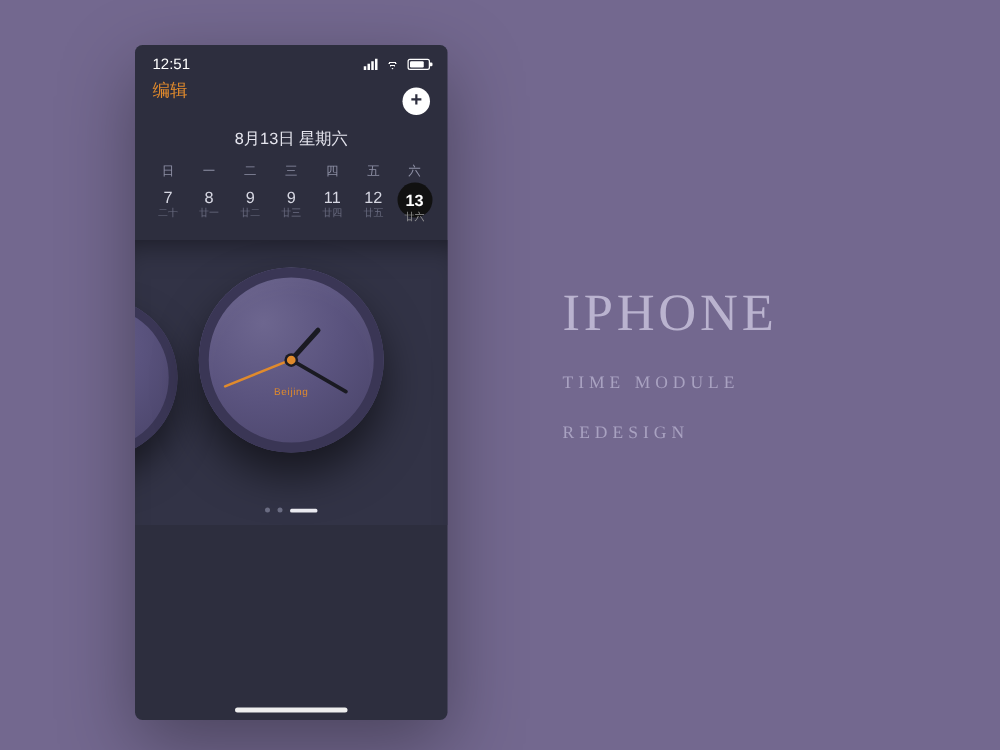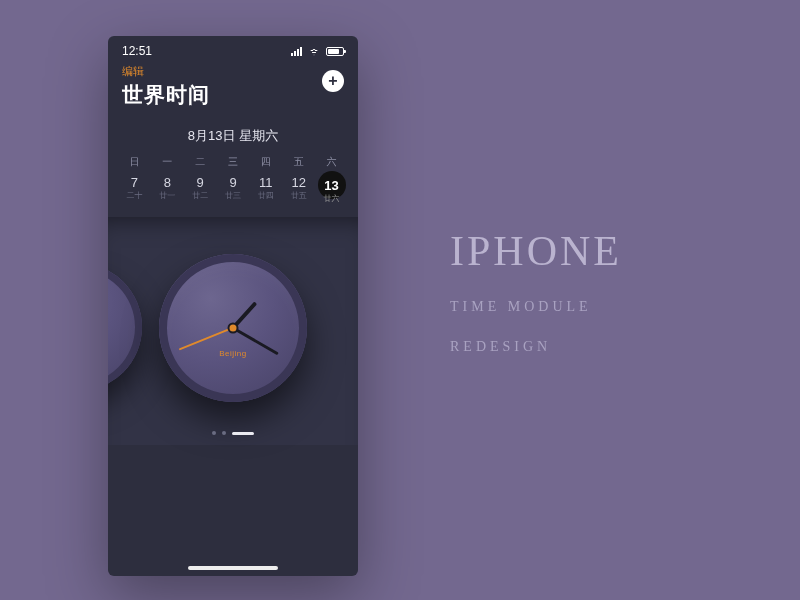--- a/index.html
+++ b/index.html
@@ -58,21 +58,21 @@
     content:""; position:absolute; right:-3px; top:2px; width:2px; height:3px; background:#fff; border-radius:0 1px 1px 0;
   }
   .batt-fill { position:absolute; left:1px; top:1px; bottom:1px; width:70%; background:#fff; border-radius:1px; }
 
   .header {
     padding: 2px 14px 10px;
     position: relative;
   }
   .edit {
     color: #e08a2c;
-    font-size: 11px;
+    font-size: 14px;
     margin-bottom: 2px;
   }
   .title {
     font-size: 21px;
     font-weight: 600;
     letter-spacing: 1px;
   }
   .addbtn {
     position: absolute;
     right: 14px;
@@ -119,21 +119,21 @@
   .clock {
     position: absolute;
     width: 148px; height: 148px;
     border-radius: 50%;
     background: radial-gradient(circle at 35% 30%, #6d668f 0%, #5a537e 45%, #443f62 100%);
     box-shadow:
       inset 0 0 0 8px #3a3655,
       inset 0 10px 20px rgba(255,255,255,0.06),
       0 18px 34px rgba(0,0,0,0.55);
   }
-  .clock.main { left: 50%; top: 37px; transform: translateX(-50%); }
+  .clock.main { left: 50%; top: 22px; transform: translateX(-50%); }
   .clock.side {
     left: -94px; top: 46px; width: 128px; height: 128px;
     box-shadow:
       inset 0 0 0 7px #3a3655,
       0 16px 28px rgba(0,0,0,0.5);
   }
   .hand {
     position: absolute;
     left: 50%; top: 50%;
     transform-origin: 50% 100%;
@@ -197,21 +197,20 @@
         </div>
       <div class="wifi"></div>
       <div class="batt">
           <div class="batt-fill"></div>
         </div>
     </div>
   </div>
 
   <div class="header">
     <div class="edit">编辑</div>
-    <div class="title">世界时间</div>
     <div class="addbtn">
       <span>+</span>
     </div>
   </div>
 
   <div class="datebar">8月13日 星期六</div>
 
   <div class="week">
     <div class="whead">日</div>
     <div class="whead">一</div>

